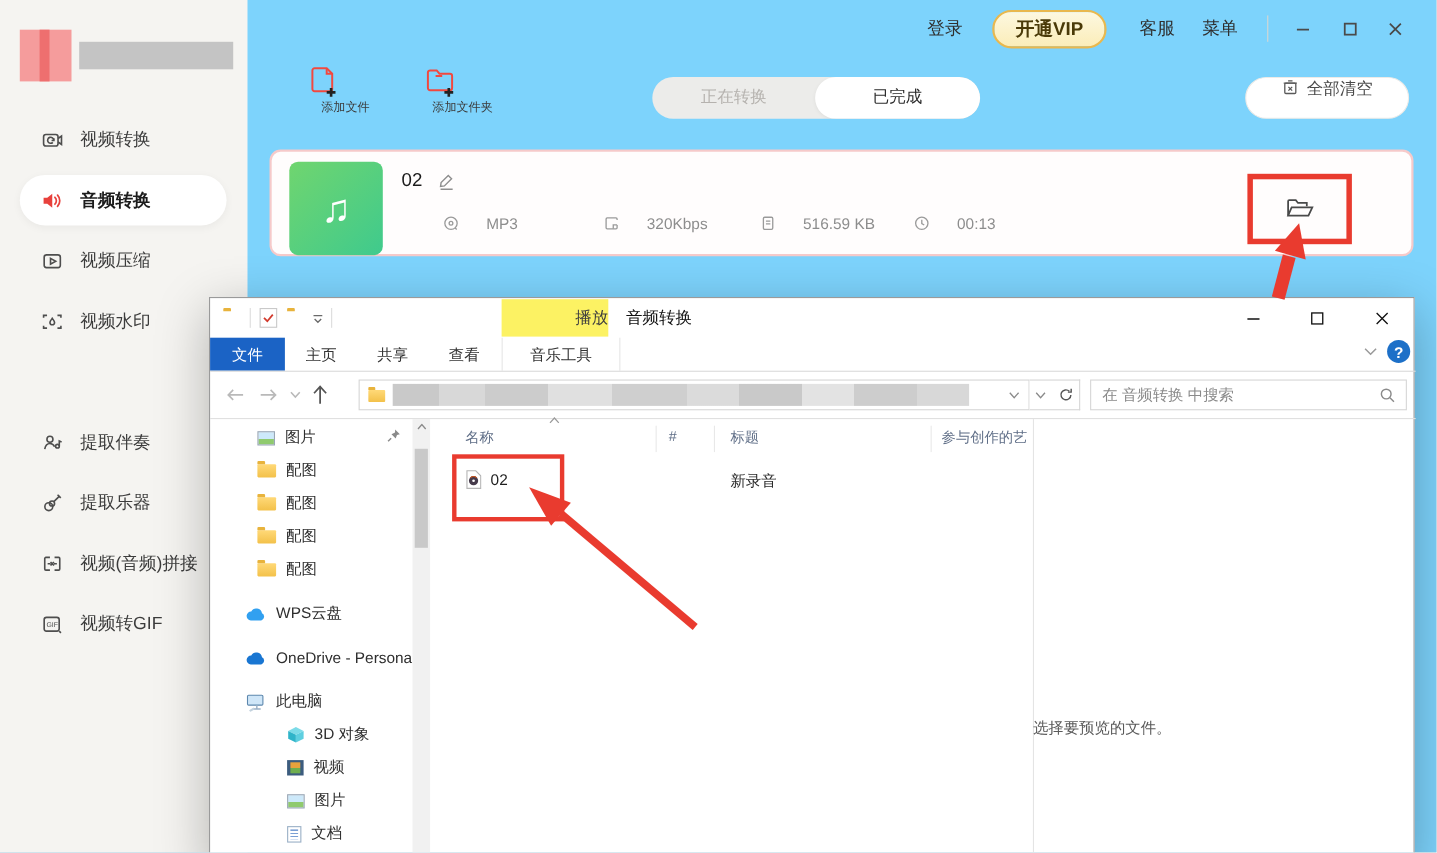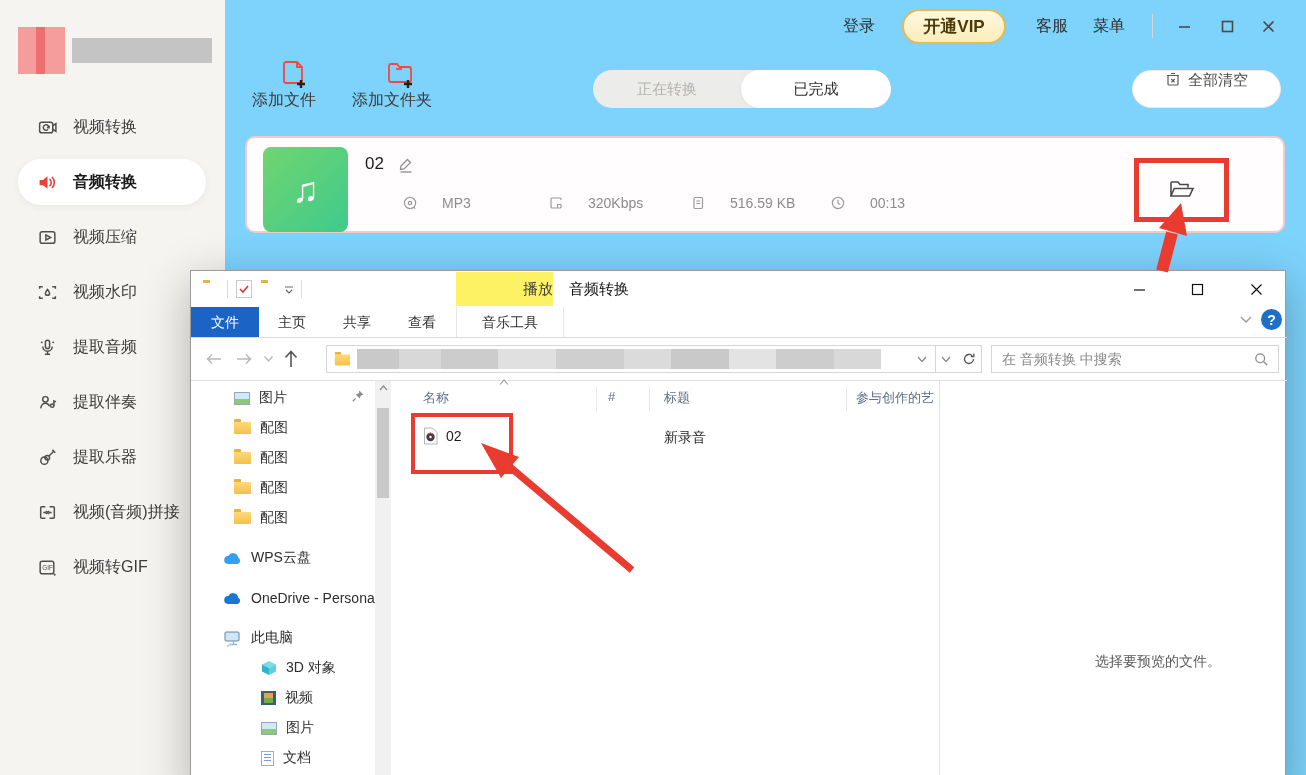--- a/index.html
+++ b/index.html
@@ -18,21 +18,21 @@
   .logo-block{left:18px;top:27px;width:47px;height:47px;background:#f59c9c;}
   .logo-stripe{left:36px;top:27px;width:9px;height:47px;background:#ee6f6f;}
   .logo-bar{left:72px;top:38px;width:140px;height:25px;background:#c4c4c4;}
   .corner-tri{left:0;top:0;width:0;height:0;border-top:12px solid #a93226;border-right:12px solid transparent;}
   .srow{position:absolute;left:0;width:225px;height:40px;display:flex;align-items:center;gap:15px;
     padding-left:37px;box-sizing:border-box;font-size:16px;color:#3c3c3c;cursor:pointer;z-index:2;}
   .srow.active{font-weight:bold;color:#1c1c1c;}
   .pill{left:18px;top:159px;width:188px;height:46px;background:#fff;border-radius:23px;
     box-shadow:0 2px 8px rgba(0,0,0,.05);z-index:1;}
   
-  .addlabel{font-size:16px;color:#3b3b3b;text-align:left;}
+  .addlabel{font-size:11px;color:#3b3b3b;text-align:right;}
   .tabgroup{left:593px;top:70px;width:298px;height:38px;border-radius:19px;background:#ececea;overflow:hidden;}
   .tabseg{position:absolute;top:0;height:38px;line-height:38px;text-align:center;font-size:15px;cursor:pointer;}
   .clearbtn{left:1132px;top:70px;width:149px;height:38px;border-radius:19px;background:#fff;
     border:1px solid #edebe8;box-sizing:border-box;display:flex;align-items:flex-start;justify-content:center;
     gap:7px;font-size:15px;color:#4a4a4a;cursor:pointer;}
   
   .card{left:245px;top:136px;width:1040px;height:97px;background:#fffdfd;border:2px solid #f6caca;
     border-radius:10px;box-sizing:border-box;}
   .tile{left:16px;top:9px;width:85px;height:85px;border-radius:8px;
     background:linear-gradient(135deg,#70d56f,#3fca8d);display:flex;align-items:center;justify-content:center;}
@@ -133,28 +133,20 @@
         </svg>
       <span>视频压缩</span>
     </div>
     <div class="srow" style="top:272px;">
       <svg width="21" height="21" viewBox="0 0 20 20" fill="none" stroke="#4e4e4e" stroke-width="1.4">
         <path d="M2.5 6.5v-2h3M14.5 4.5h3v2M17.5 13.5v2h-3M5.5 15.5h-3v-2"></path>
         <path d="M10 7c1.3 1.7 2 2.6 2 3.6a2 2 0 11-4 0c0-1 .7-1.9 2-3.6z"></path>
         </svg>
       <span>视频水印</span>
     </div>
-    <div class="srow" style="top:327px;">
-      <svg width="21" height="21" viewBox="0 0 20 20" fill="none" stroke="#4e4e4e" stroke-width="1.4">
-        <rect x="8" y="3" width="4" height="8" rx="2"></rect>
-          <path d="M5.5 9a4.5 4.5 0 009 0M10 13.5V16M7.5 16.5h5"></path>
-        <path d="M4 4.5l1.2 1.2M16 4.5l-1.2 1.2"></path>
-        </svg>
-      <span>提取音频</span>
-    </div>
     <div class="srow" style="top:382px;">
       <svg width="21" height="21" viewBox="0 0 20 20" fill="none" stroke="#4e4e4e" stroke-width="1.4">
         <circle cx="8" cy="7" r="2.6"></circle>
           <path d="M3.5 15.5c.6-3.2 2.2-4.8 4.5-4.8 1.8 0 3.2 1 4 2.8"></path>
         <circle cx="14.5" cy="13" r="1.6"></circle>
           <path d="M16.1 13V8.5l2 .9"></path>
         </svg>
       <span>提取伴奏</span>
     </div>
     <div class="srow" style="top:437px;">
@@ -428,21 +420,21 @@
         <path d="M1.5 1h8L14 5.5V17H1.5z" fill="#fff" stroke="#b5b5b5"></path>
         <circle cx="7.5" cy="10" r="4.2" fill="#453a4a"></circle>
           <circle cx="7.5" cy="10" r="1.2" fill="#fff"></circle>
         <path d="M4.6 7.4a4.2 4.2 0 015.8 0" fill="none" stroke="#c9541e" stroke-width="1"></path>
         </svg>
       <span style="font-size:14px;color:#1e1e1e;">02</span>
     </div>
     <span class="abs" style="left:473px;top:158px;font-size:14px;color:#2b2b2b;">新录音</span>
 
     <div class="prevsep"></div>
-    <div class="abs" style="left:748px;top:382px;width:282px;text-align:right;font-size:14px;color:#5a5a5a;">选择要预览的文件。</div>
+    <div class="abs" style="left:748px;top:382px;width:282px;text-align:left;font-size:14px;color:#5a5a5a;">选择要预览的文件。</div>
   </div>
 
   <div class="abs annbox" style="left:1134px;top:158px;width:95px;height:64px;border-width:5px;"></div>
   <div class="abs annbox" style="left:411px;top:413px;width:102px;height:61px;"></div>
   <svg class="abs annsvg" width="1306" height="775" viewBox="0 0 1306 775">
     <line x1="632" y1="570" x2="510" y2="467" stroke="#e93b2f" stroke-width="7"></line>
     <polygon points="481,443 519,457 501,478" fill="#e93b2f"></polygon>
     <line x1="1162" y1="271" x2="1172" y2="233" stroke="#e93b2f" stroke-width="12"></line>
     <polygon points="1181,203 1187,236 1159,228" fill="#e93b2f"></polygon>
   </svg>

